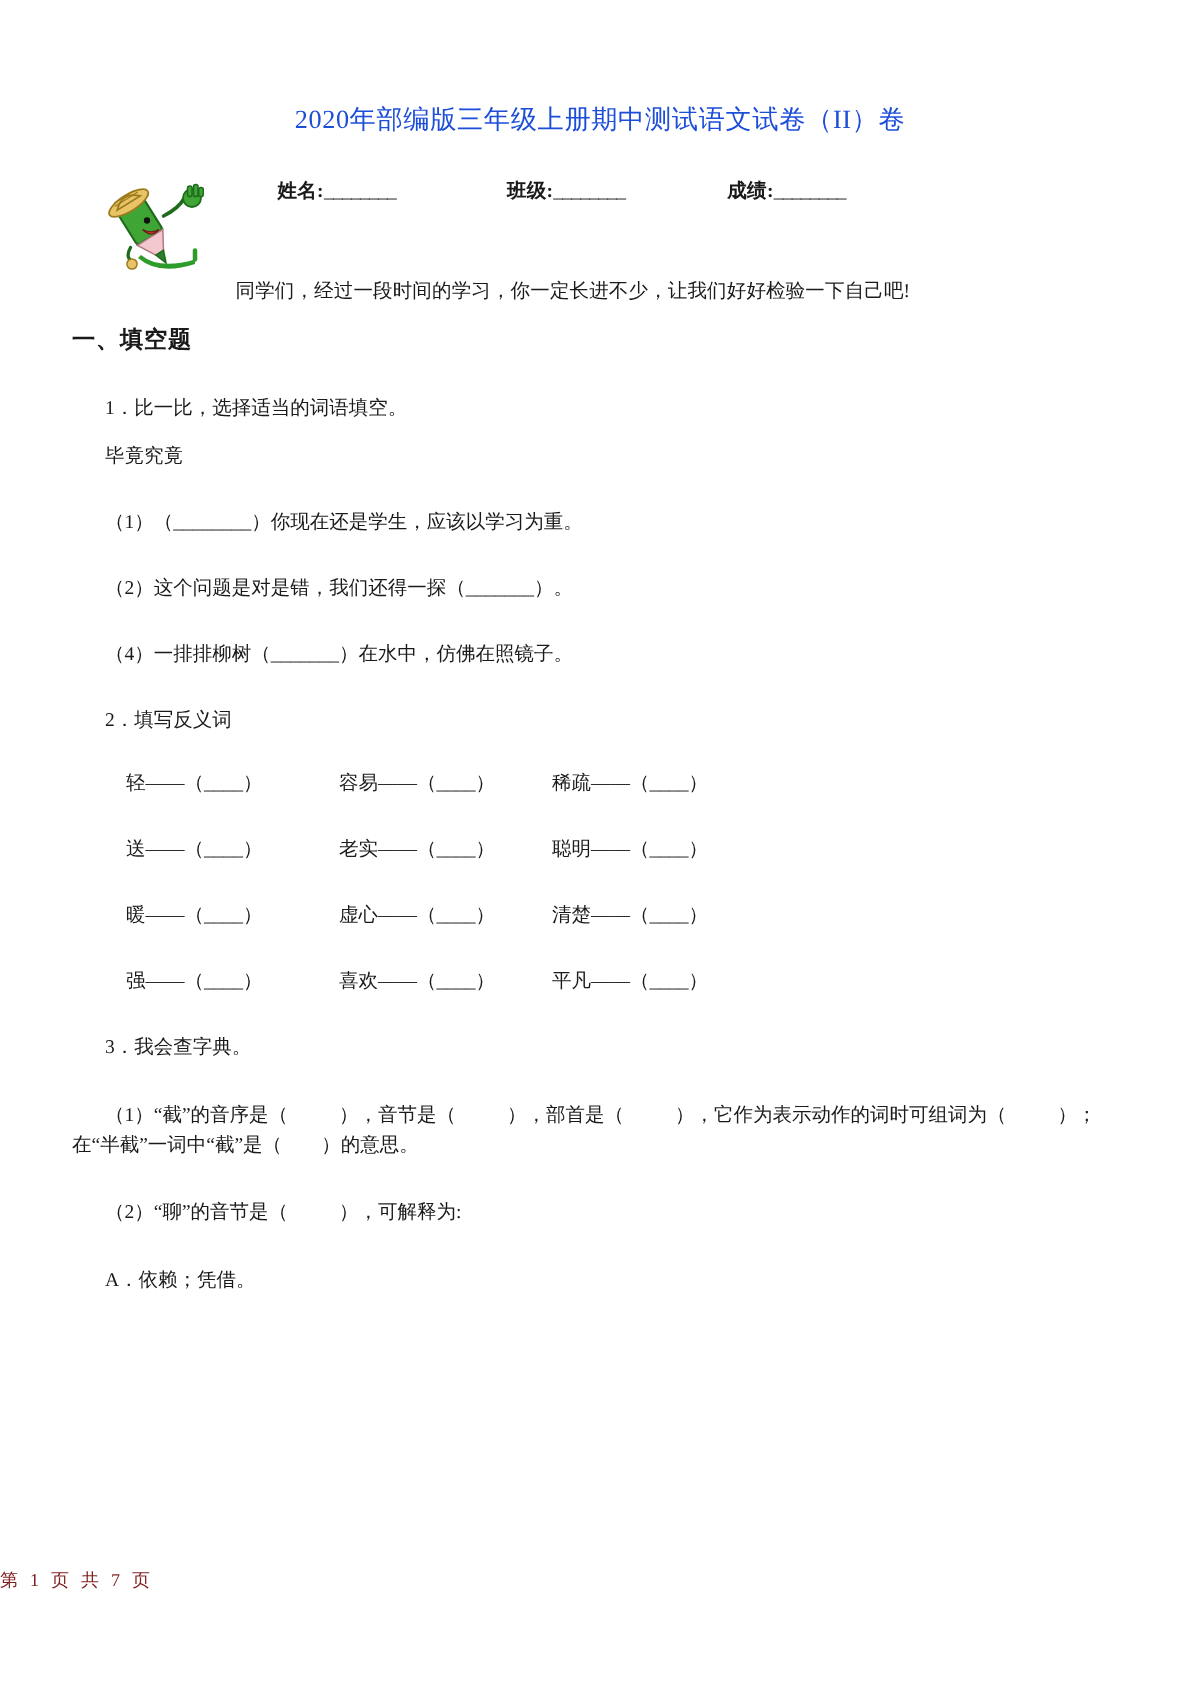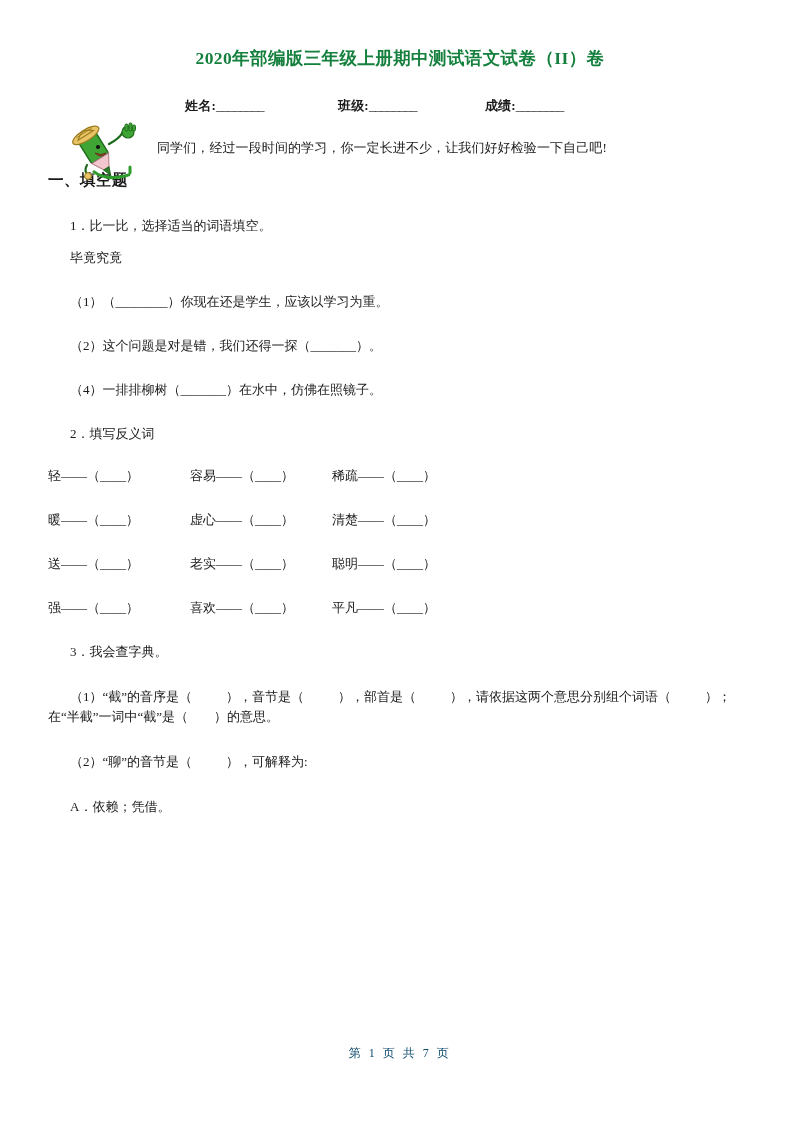--- a/index.html
+++ b/index.html
@@ -20,25 +20,25 @@
     width: 800px;
     height: 1132px;
     box-sizing: border-box;
     padding: 0;
   }
 
   
   .doc-title {
     text-align: center;
     font-size: 17.5px;
-    font-weight: 700;
+    font-weight: 400;
     letter-spacing: 0.4px;
     margin: 0;
-    padding-top: 46px;
-    color: #15803d;
+    padding-top: 67px;
+    color: #1d4ed8;
   }
 
   
   .info-row {
     margin-top: 27px;
     padding-left: 185px;
     font-size: 13px;
     display: flex;
     align-items: baseline;
   }
@@ -58,21 +58,21 @@
   .mascot {
     position: absolute;
     left: 68px;
     top: 120px;
     width: 78px;
     height: 62px;
   }
 
   
   .greeting {
-    margin-top: 24px;
+    margin-top: 49px;
     padding-left: 157px;
     font-size: 13px;
     letter-spacing: 0.1px;
   }
 
   
   .section-heading {
     margin-top: 13px;
     padding-left: 48px;
     font-size: 15.5px;
@@ -97,21 +97,21 @@
     padding-left: 70px;
     font-size: 13px;
   }
   .blank {
     letter-spacing: -0.4px;
   }
 
   
   .antonym-grid {
     margin-top: 24px;
-    padding-left: 48px;
+    padding-left: 84px;
     font-size: 13px;
   }
   .antonym-row {
     display: flex;
     margin-top: 26px;
   }
   .antonym-row:first-child { margin-top: 0; }
   .antonym-cell {
     width: 142px;
     white-space: nowrap;
@@ -146,23 +146,23 @@
   }
   .opt-a { width: 300px; }
   .opt-b { flex: 1; }
 
   
   .footer {
     position: absolute;
     left: 0;
     right: 0;
     bottom: 70px;
-    text-align: center;
+    text-align: left;
     font-size: 12px;
-    color: #0c4a6e;
+    color: #7f1d1d;
     letter-spacing: 2.5px;
   }
   .footer .rule {
     position: absolute;
     left: 340px;
     right: 340px;
     top: 7px;
     height: 12px;
     background: #f3f3f3;
     z-index: -1;
@@ -233,40 +233,40 @@
 
   <div class="q-stem"><span>2．</span><span>填写反义词</span></div>
 
   <div class="antonym-grid">
     <div class="antonym-row">
       <span class="antonym-cell">轻——（____）</span>
       <span class="antonym-cell">容易——（____）</span>
       <span class="antonym-cell">稀疏——（____）</span>
     </div>
     <div class="antonym-row">
+      <span class="antonym-cell">送——（____）</span>
+      <span class="antonym-cell">老实——（____）</span>
+      <span class="antonym-cell">聪明——（____）</span>
+    </div>
+    <div class="antonym-row">
       <span class="antonym-cell">暖——（____）</span>
       <span class="antonym-cell">虚心——（____）</span>
       <span class="antonym-cell">清楚——（____）</span>
     </div>
     <div class="antonym-row">
-      <span class="antonym-cell">送——（____）</span>
-      <span class="antonym-cell">老实——（____）</span>
-      <span class="antonym-cell">聪明——（____）</span>
-    </div>
-    <div class="antonym-row">
       <span class="antonym-cell">强——（____）</span>
       <span class="antonym-cell">喜欢——（____）</span>
       <span class="antonym-cell">平凡——（____）</span>
     </div>
   </div>
 
   <div class="q-stem"><span>3．</span><span>我会查字典。</span></div>
 
   <div class="dict-block">
-    <div class="dict-line first-line"><span>（1）“截”的音序是（</span><span class="gapbox"></span><span>），音节是（</span><span class="gapbox"></span><span>），部首是（</span><span class="gapbox"></span><span>），请依据这两个意思分别组个词语（</span><span class="gapbox"></span><span>）；</span></div>
+    <div class="dict-line first-line"><span>（1）“截”的音序是（</span><span class="gapbox"></span><span>），音节是（</span><span class="gapbox"></span><span>），部首是（</span><span class="gapbox"></span><span>），它作为表示动作的词时可组词为（</span><span class="gapbox"></span><span>）；</span></div>
     <div class="dict-line"><span>在“半截”一词中“截”是（</span><span class="gapbox-sm"></span><span>）的意思。</span></div>
   </div>
 
   <div class="dict-block">
     <div class="dict-line first-line"><span>（2）“聊”的音节是（</span><span class="gapbox"></span><span>），可解释为:</span></div>
   </div>
 
   <div class="dict-block">
     <div class="opt-row">
       <span class="opt-a">A．依赖；凭借。</span>

